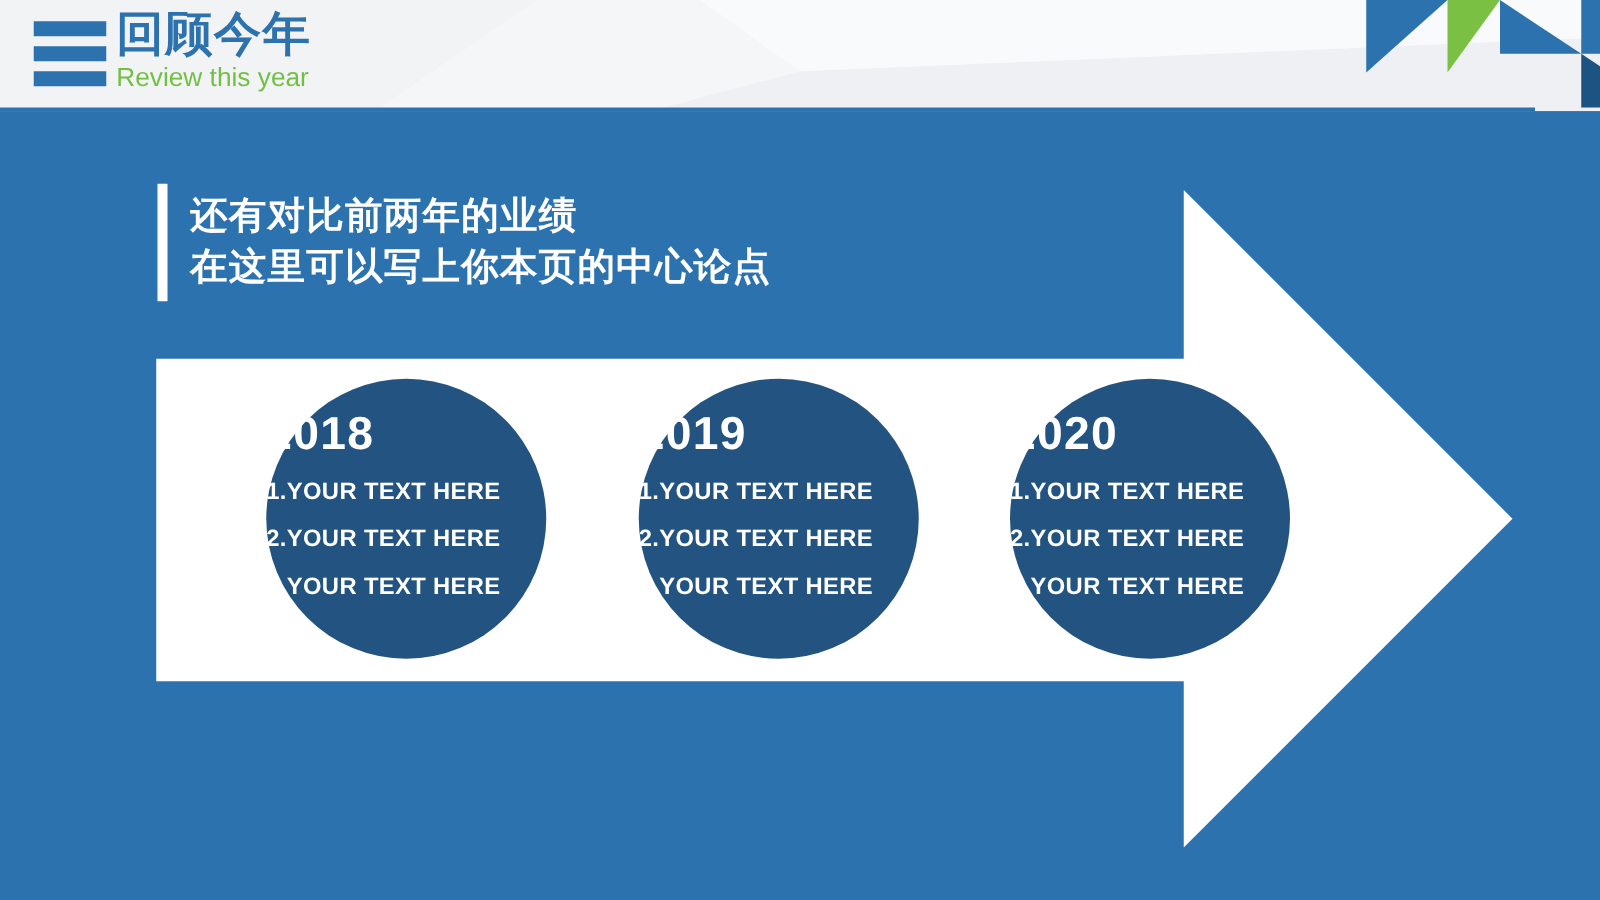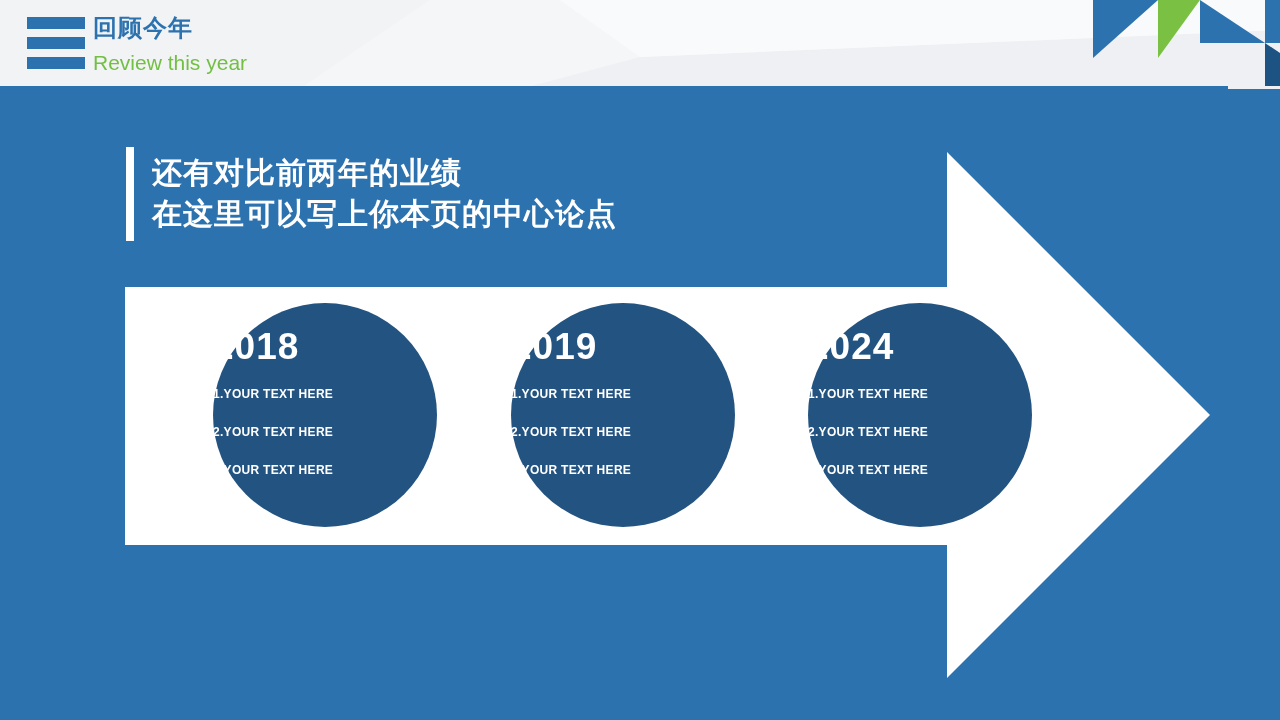--- a/index.html
+++ b/index.html
@@ -50,21 +50,21 @@
     background: #2c72af;
     display: block;
   }
   .logo i:nth-child(1) { top: 0px; }
   .logo i:nth-child(2) { top: 20px; }
   .logo i:nth-child(3) { top: 40px; }
 
   .brand-cn {
     position: absolute;
     left: 93px; top: 8px;
-    font-size: 24px;
+    font-size: 38px;
     font-weight: bold;
     color: #2c72af;
     letter-spacing: 1px;
     line-height: 40px;
     white-space: nowrap;
   }
   .brand-en {
     position: absolute;
     left: 93px; top: 50px;
     font-size: 21px;
@@ -135,21 +135,21 @@
     margin-top: 22px;
     font-size: 37px;
     font-weight: bold;
     line-height: 44px;
     letter-spacing: 1px;
   }
   .circle-list {
     margin-top: 6px;
   }
   .circle-item {
-    font-size: 12px;
+    font-size: 19px;
     font-weight: bold;
     line-height: 38px;
     letter-spacing: 0.3px;
     white-space: nowrap;
   }
 </style>
 </head>
 <body>
 
 <div class="slide">
@@ -209,21 +209,21 @@
   <div class="circle c2">
     <div class="circle-year">2019</div>
     <div class="circle-list">
       <div class="circle-item">1.YOUR TEXT HERE</div>
       <div class="circle-item">2.YOUR TEXT HERE</div>
       <div class="circle-item">3.YOUR TEXT HERE</div>
     </div>
   </div>
 
   <div class="circle c3">
-    <div class="circle-year">2024</div>
+    <div class="circle-year">2020</div>
     <div class="circle-list">
       <div class="circle-item">1.YOUR TEXT HERE</div>
       <div class="circle-item">2.YOUR TEXT HERE</div>
       <div class="circle-item">3.YOUR TEXT HERE</div>
     </div>
   </div>
 
 </div>
 
 </body></html>

